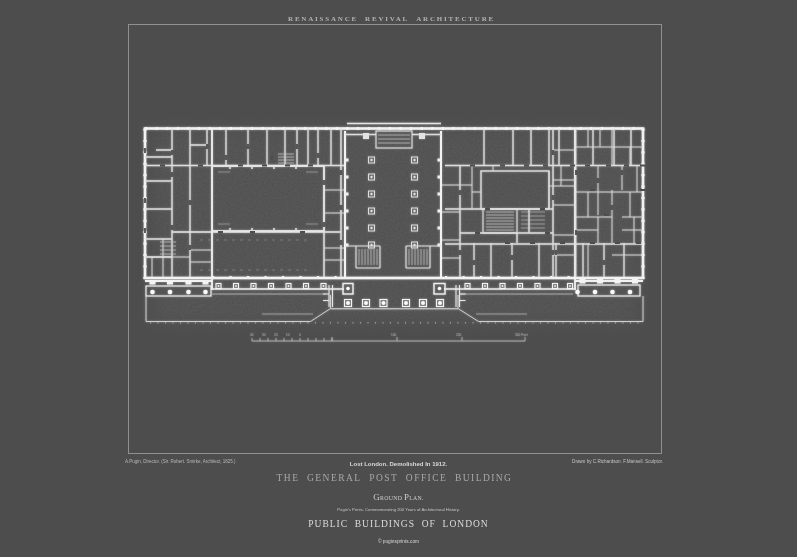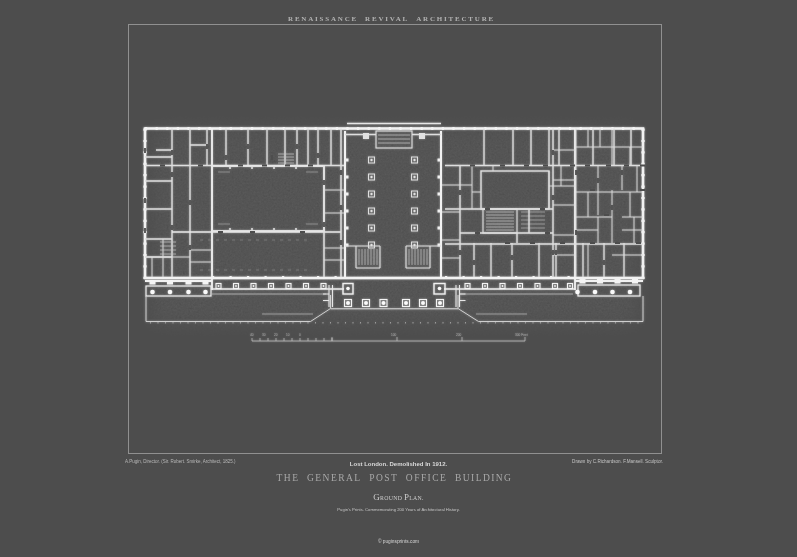--- a/index.html
+++ b/index.html
@@ -306,15 +306,16 @@
 <div id="cap-center" class="ctr">Lost London. Demolished In 1912.</div>
 
 <div id="cap-right">Drawn by C.Richardson. F.Mansell. Sculptor.</div>
 
 <div id="maintitle" class="ctr">THE&nbsp;&nbsp;GENERAL&nbsp;&nbsp;POST&nbsp;&nbsp;OFFICE&nbsp;&nbsp;BUILDING</div>
 
 <div id="gplan" class="ctr"><span class="bigcap">G</span>ROUND <span class="bigcap">P</span>LAN.</div>
 
 <div id="pugins" class="ctr">Pugin's Prints. Commemorating 200 Years of Architectural History.</div>
 
+<div id="pbol" class="ctr">PUBLIC&nbsp;&nbsp;BUILDINGS&nbsp;&nbsp;OF&nbsp;&nbsp;LONDON</div>
 
 <div id="copyr" class="ctr">© puginsprints.com</div>
 </div>
 
 </body></html>

